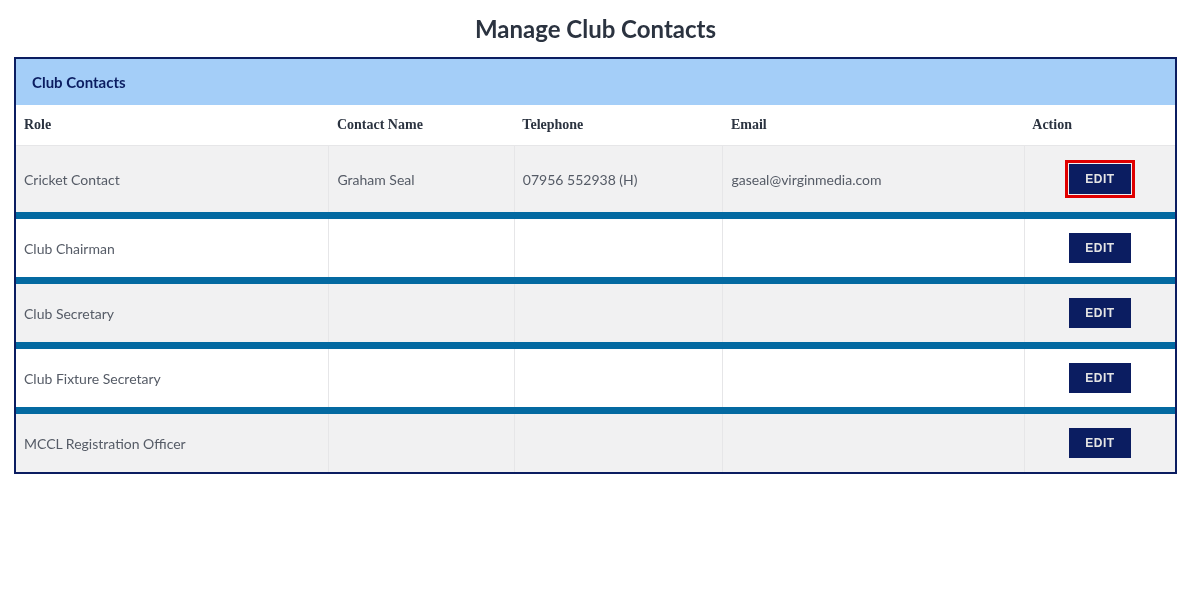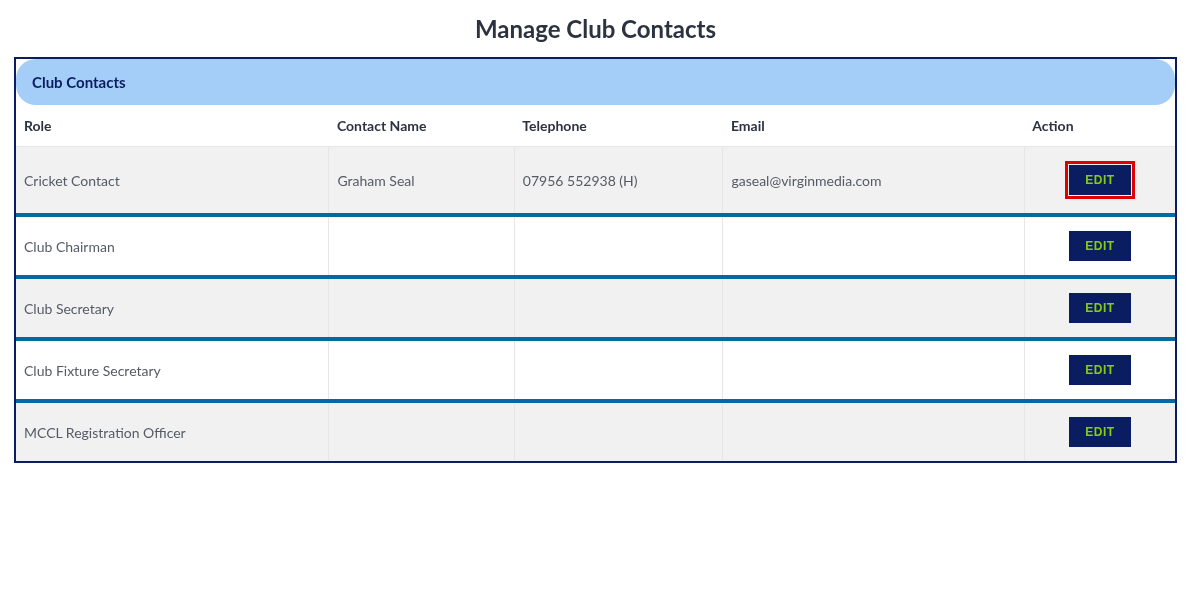--- a/index.html
+++ b/index.html
@@ -19,58 +19,58 @@
   }
   .panel {
     border: 2px solid #0b1d61;
   }
   .panel-header {
     background: #a4cef8;
     padding: 14px 16px;
     font-weight: 700;
     color: #0b1d61;
     font-size: 15px;
-    border-radius: 20px;
   }
   table {
     width: 100%;
     border-collapse: collapse;
     table-layout: fixed;
   }
   col.col-role { width: 27%; }
   col.col-name { width: 16%; }
   col.col-tel  { width: 18%; }
   col.col-email{ width: 26%; }
   col.col-act  { width: 13%; }
   thead th {
     text-align: left;
     font-weight: 700;
     font-size: 14px;
     padding: 12px 8px;
     border-bottom: 1px solid #e6e6e8;
     background: #fff;
     color: #2b3340;
+    font-family: Liberation Serif, serif;
   }
   tbody td {
     font-size: 14px;
     padding: 14px 8px;
-    border-bottom: 4px solid #0369a1;
+    border-bottom: 7px solid #0369a1;
     border-left: 1px solid #e6e6e8;
     color: #555b66;
     vertical-align: middle;
   }
   tbody td:first-child { border-left: none; }
   tbody tr:nth-child(odd) td { background: #f1f1f2; }
   tbody tr:nth-child(even) td { background: #fff; }
   tbody tr:last-child td { border-bottom: none; }
   td.action-cell { text-align: center; }
   .edit-btn {
     display: inline-block;
     background: #0b1d61;
-    color: #84cc16;
+    color: #e5e5e5;
     font-weight: 700;
     font-size: 12px;
     letter-spacing: 0.5px;
     padding: 8px 16px;
     cursor: pointer;
     border: none;
   }
   .highlight-box {
     border: 3px solid #e00000;
     padding: 1px;

